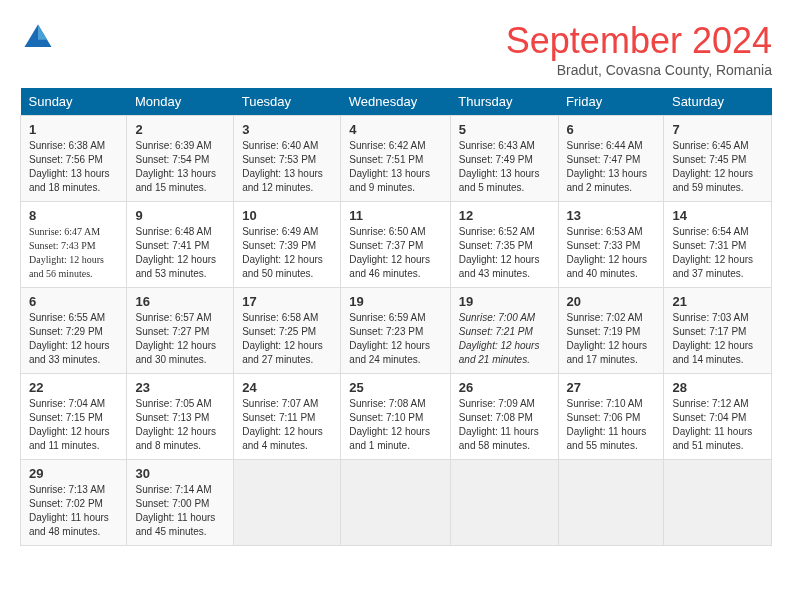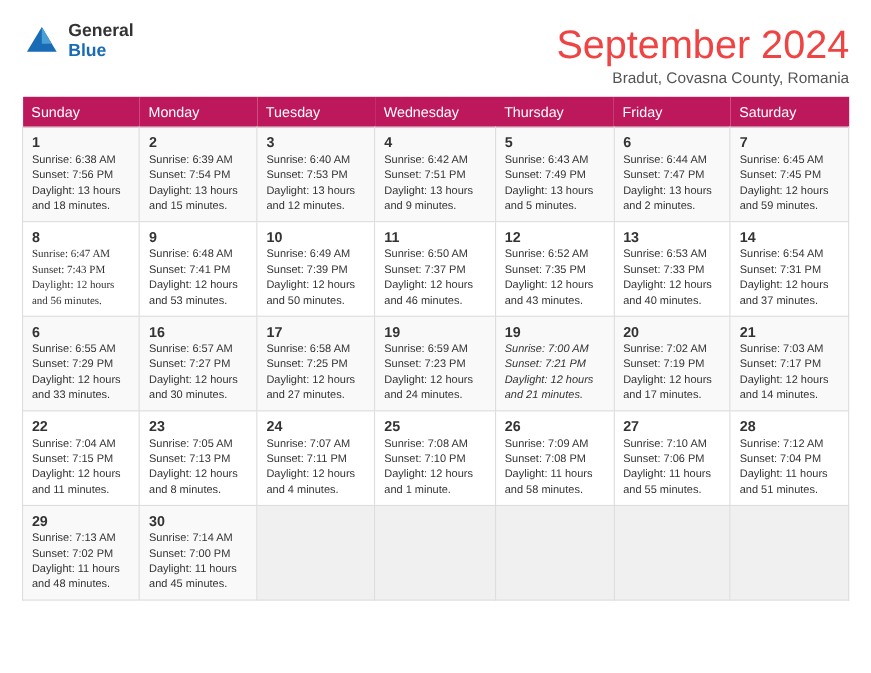--- a/index.html
+++ b/index.html
@@ -51,21 +51,21 @@
     .subtitle {
       font-size: 14px;
       color: #555;
     }
     table {
       width: 100%;
       border-collapse: collapse;
       font-size: 11px;
     }
     thead tr th {
-      background-color: #be185d;
+      background-color: #0369a1;
       color: white;
       padding: 6px 8px;
       text-align: left;
       font-size: 13px;
       font-weight: normal;
     }
     tbody tr td {
       vertical-align: top;
       padding: 6px 8px;
       border: 1px solid #ddd;
@@ -95,24 +95,20 @@
   </style>
 </head>
 <body>
 
 <div class="header">
   <div class="logo">
     <svg class="logo-icon" viewBox="0 0 40 40">
       <polygon points="20,5 35,30 5,30" fill="#1a6bb5"></polygon>
       <polygon points="20,5 30,22 20,22" fill="#4a9fd4"></polygon>
     </svg>
-    <div class="logo-text">
-      <span class="logo-general">General</span>
-      <span class="logo-blue">Blue</span>
-    </div>
   </div>
   <div class="title-section">
     <div class="month-title">September 2024</div>
     <div class="subtitle">Bradut, Covasna County, Romania</div>
   </div>
 </div>
 
 <table>
   <thead>
     <tr>

